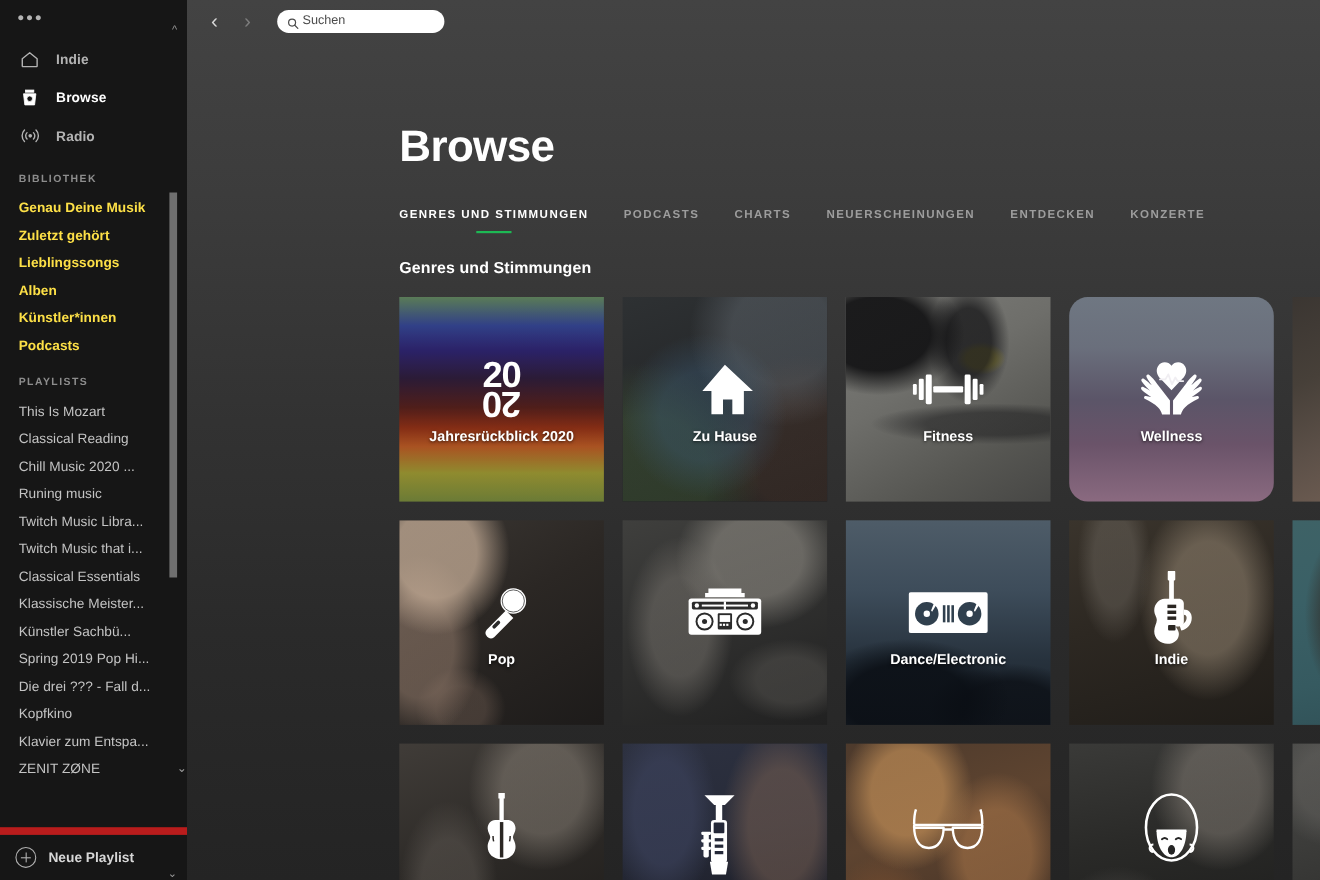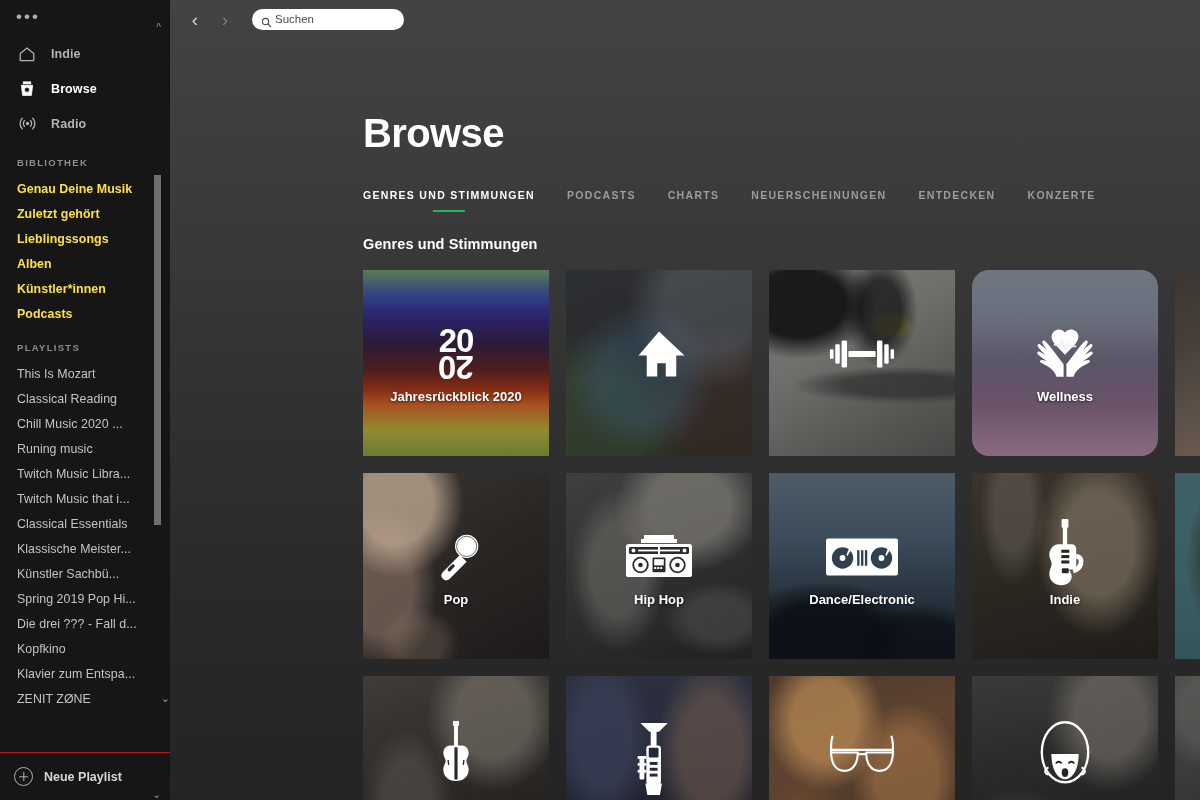--- a/index.html
+++ b/index.html
@@ -54,21 +54,21 @@
     position:absolute; right:4px; top:0; bottom:0; width:8px;
   }
   .sb-arrow-up { position:absolute; top:22px; right:5px; color:#9b9b9b; font-size:10px; }
   .sb-arrow-dn { position:absolute; bottom:0px; right:5px; color:#9b9b9b; font-size:10px; }
   .sb-thumb {
     position:absolute; right:5px; top:175px; width:7px; height:350px;
     background:#6f6f6f; border-radius:0px;
   }
 
   .newplaylist {
-    margin-top:auto; height:48px; border-top:1px solid #b91c1c;
+    margin-top:auto; height:48px; border-top:7px solid #b91c1c;
     display:flex; align-items:center; gap:11px; padding-left:14px;
     cursor:pointer;
   }
   .plus-circle {
     width:19px; height:19px; border:1.4px solid #b0b0b0; border-radius:50%;
     position:relative; flex:0 0 19px;
   }
   .plus-circle:before, .plus-circle:after {
     content:""; position:absolute; background:#b0b0b0;
   }
@@ -377,34 +377,36 @@
           </div>
           <div class="cap">Jahresrückblick 2020</div>
         </div>
 
         <div class="card bg-zuhause">
           <div class="glyph">
             <svg width="60" height="60" viewBox="0 0 24 24" fill="#fff">
               <path d="M12 3 22.2 12.6h-3.3V21h-4.2v-5.3H11.3V21H7.1v-8.4H3.8z"></path>
             </svg>
           </div>
+          <div class="cap">Zu Hause</div>
         </div>
 
         <div class="card bg-fitness">
           <div class="glyph">
             <svg width="68" height="40" viewBox="0 0 70 36" fill="#fff">
               <rect x="2" y="13" width="3.6" height="10" rx="1"></rect>
               <rect x="7.5" y="8" width="4.6" height="20" rx="1.2"></rect>
               <rect x="14" y="4" width="5.6" height="28" rx="1.4"></rect>
               <rect x="21" y="15" width="28" height="6" rx="1"></rect>
               <rect x="50.4" y="4" width="5.6" height="28" rx="1.4"></rect>
               <rect x="57.9" y="8" width="4.6" height="20" rx="1.2"></rect>
               <rect x="64.4" y="13" width="3.6" height="10" rx="1"></rect>
             </svg>
           </div>
+          <div class="cap">Fitness</div>
         </div>
 
         <div class="card bg-wellness">
           <div class="glyph">
             <svg width="68" height="64" viewBox="0 0 68 64" fill="#fff">
               <path d="M34 10.5c-3-4.2-9.6-4.3-12.4.6-2.2 3.9-.5 8 2.3 11.1l10.1 10.6 10.1-10.6c2.8-3.1 4.5-7.2 2.3-11.1-2.8-4.9-9.4-4.8-12.4-.6z"></path>
               <path d="M23.5 20.9h5l2.6-4.6 3.3 9 3.1-6.1 2 3.2h5.2" stroke="#f0eef2" stroke-width="1.6" fill="none" stroke-linejoin="round" stroke-linecap="round" transform="translate(0,2)"></path>
               <path d="M21 27c-2.2-3.1-5.1-6.5-7.2-8.1-1.6-1.2-3.3.2-2.4 2 1.3 2.6 3.3 5.4 4.7 7.4-2.2-2-5.1-4.6-7-5.8-1.8-1.2-3.3.6-2.1 2.3 2 2.8 5.3 6.3 7.5 8.4-2.3-1.4-4.6-2.8-6-3.4-1.9-.8-3 1.3-1.5 2.7 2.6 2.4 6 4.8 8.6 6.4-1.7-.5-3.6-.9-4.8-1-1.9-.1-2.4 2-.7 2.9 4.2 2.2 8.4 4.3 11.5 7.4 2.2 2.2 3.3 4.5 3.8 6.6h7.2V42.2z"></path>
               <path d="M47 27c2.2-3.1 5.1-6.5 7.2-8.1 1.6-1.2 3.3.2 2.4 2-1.3 2.6-3.3 5.4-4.7 7.4 2.2-2 5.1-4.6 7-5.8 1.8-1.2 3.3.6 2.1 2.3-2 2.8-5.3 6.3-7.5 8.4 2.3-1.4 4.6-2.8 6-3.4 1.9-.8 3 1.3 1.5 2.7-2.6 2.4-6 4.8-8.6 6.4 1.7-.5 3.6-.9 4.8-1 1.9-.1 2.4 2 .7 2.9-4.2 2.2-8.4 4.3-11.5 7.4-2.2 2.2-3.3 4.5-3.8 6.6h-7.2V42.2z"></path>
             </svg>
@@ -446,21 +448,20 @@
               <circle cx="54.5" cy="34" r="8.2" fill="#2b2b2b"></circle>
               <circle cx="54.5" cy="34" r="6.4" fill="#fff"></circle>
               <circle cx="54.5" cy="34" r="2.3" fill="#2b2b2b"></circle>
               <rect x="29.5" y="26.6" width="13" height="14.6" rx="1" fill="#2b2b2b"></rect>
               <rect x="31.2" y="28.2" width="9.6" height="6.2" fill="#fff"></rect>
               <rect x="31.2" y="36" width="2" height="2" fill="#fff"></rect>
               <rect x="34.2" y="36" width="2" height="2" fill="#fff"></rect>
               <rect x="37.2" y="36" width="2" height="2" fill="#fff"></rect>
             </svg>
           </div>
-          <div class="cap">Hip Hop</div>
         </div>
 
         <div class="card bg-dance">
           <div class="glyph">
             <svg width="74" height="42" viewBox="0 0 74 42" fill="#fff">
               <rect x="0" y="2" width="74" height="38" rx="2"></rect>
               <circle cx="17" cy="22" r="11" fill="#30404e"></circle>
               <circle cx="17" cy="22" r="3" fill="#fff"></circle>
               <path d="M25 9l3 1-6 10-1-1z" fill="#fff"></path>
               <circle cx="57" cy="22" r="11" fill="#30404e"></circle>

